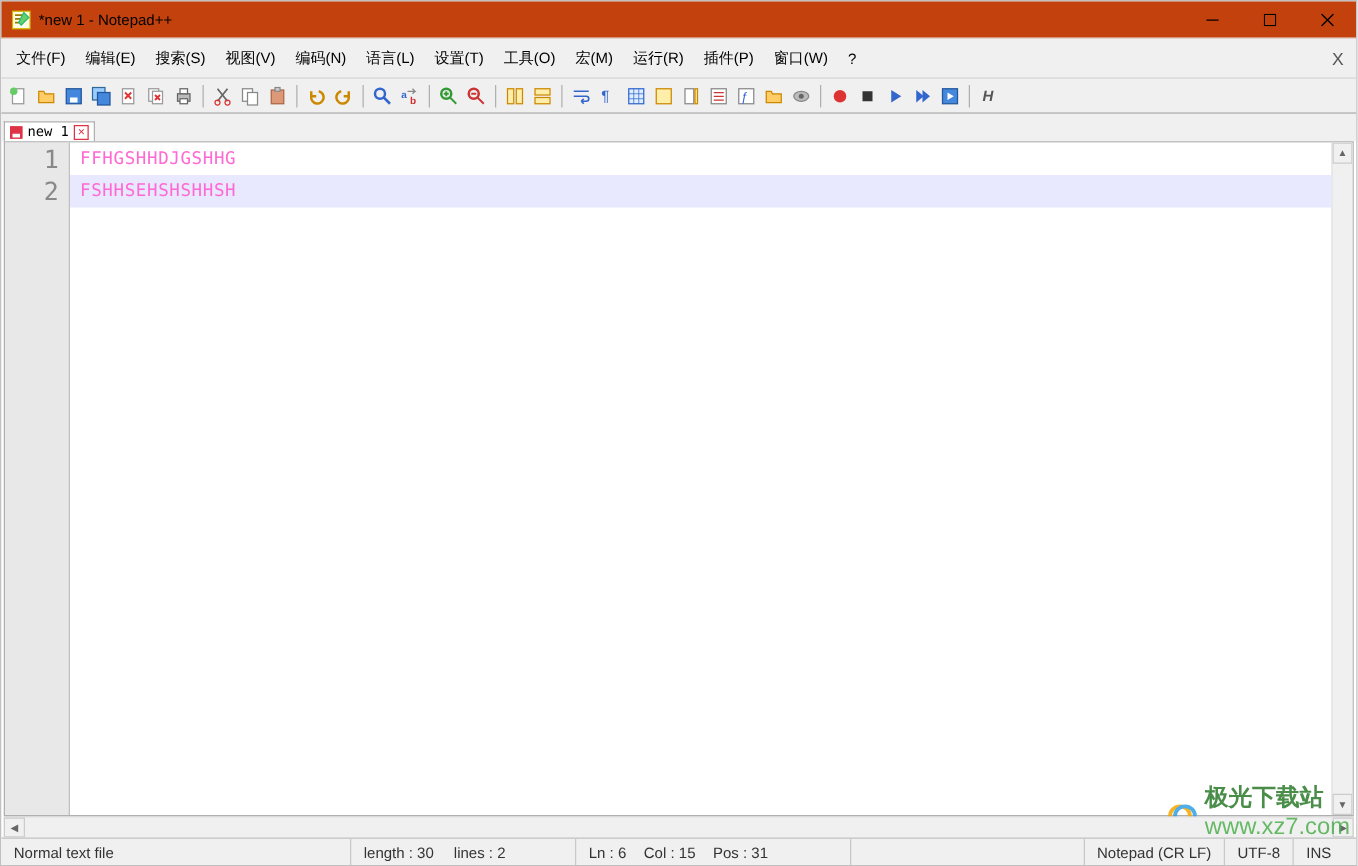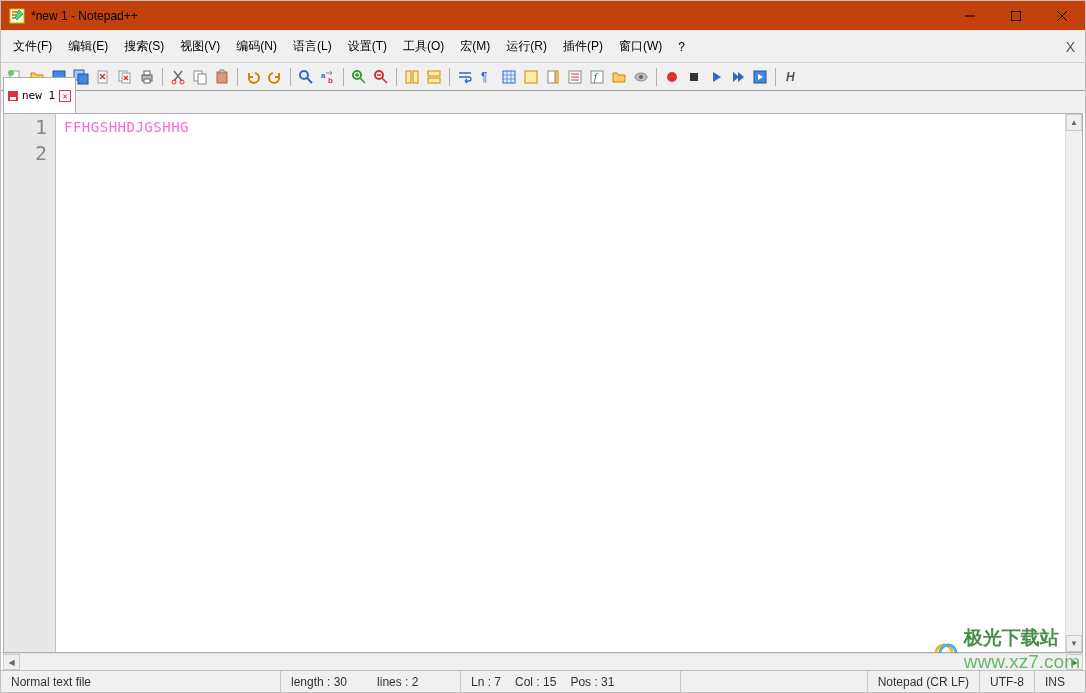--- a/index.html
+++ b/index.html
@@ -72,21 +72,21 @@
   
   .tabbar {
     height: 22px;
     background: #f0f0f0;
     display: flex;
     align-items: flex-end;
     padding-left: 2px;
   }
   .tab {
     display: flex; align-items: center;
-    height: 36px;
+    height: 16px;
     background: #fff;
     border: 1px solid #b0b0b0;
     border-bottom: none;
     padding: 0 4px;
     font-size: 11px;
     font-family: monospace;
     gap: 4px;
   }
   .tab .dot {
     width: 10px; height: 10px; background: #d34; display:inline-block;
@@ -437,41 +437,42 @@
   </div>
 </div>
 
 <div class="editor-wrap">
   <div class="gutter">
     <div>1</div>
     <div>2</div>
   </div>
   <div class="text-area">
     <div class="line">FFHGSHHDJGSHHG</div>
+    <div class="line current">FSHHSEHSHSHHSH</div>
   </div>
   <div class="vscroll">
     <div class="sbtn">▲</div>
     <div class="track"></div>
     <div class="sbtn">▼</div>
   </div>
 </div>
 <div class="hscroll">
   <div class="sbtn">◀</div>
   <div class="track"></div>
   <div class="sbtn">▶</div>
 </div>
 
 <div class="statusbar">
   <div class="status-cell wide">Normal text file</div>
-  <div class="status-cell" style="flex:0 0 180px;gap:30px">
+  <div class="status-cell" style="flex:0 0 180px;gap:16px">
     <span>length : 30</span>
     <span>lines : 2</span>
   </div>
   <div class="status-cell" style="flex:0 0 220px;gap:14px">
-    <span>Ln : 7</span>
+    <span>Ln : 6</span>
     <span>Col : 15</span>
     <span>Pos : 31</span>
   </div>
   <div class="status-spacer"></div>
   <div class="status-cell">Notepad (CR LF)</div>
   <div class="status-cell">UTF-8</div>
   <div class="status-cell last" style="width:50px">INS</div>
 </div>
 
 <div class="watermark">

